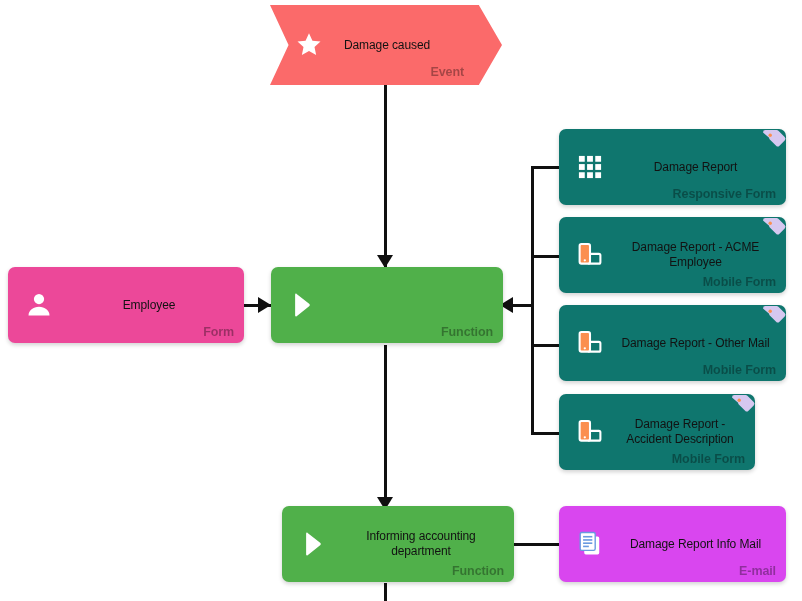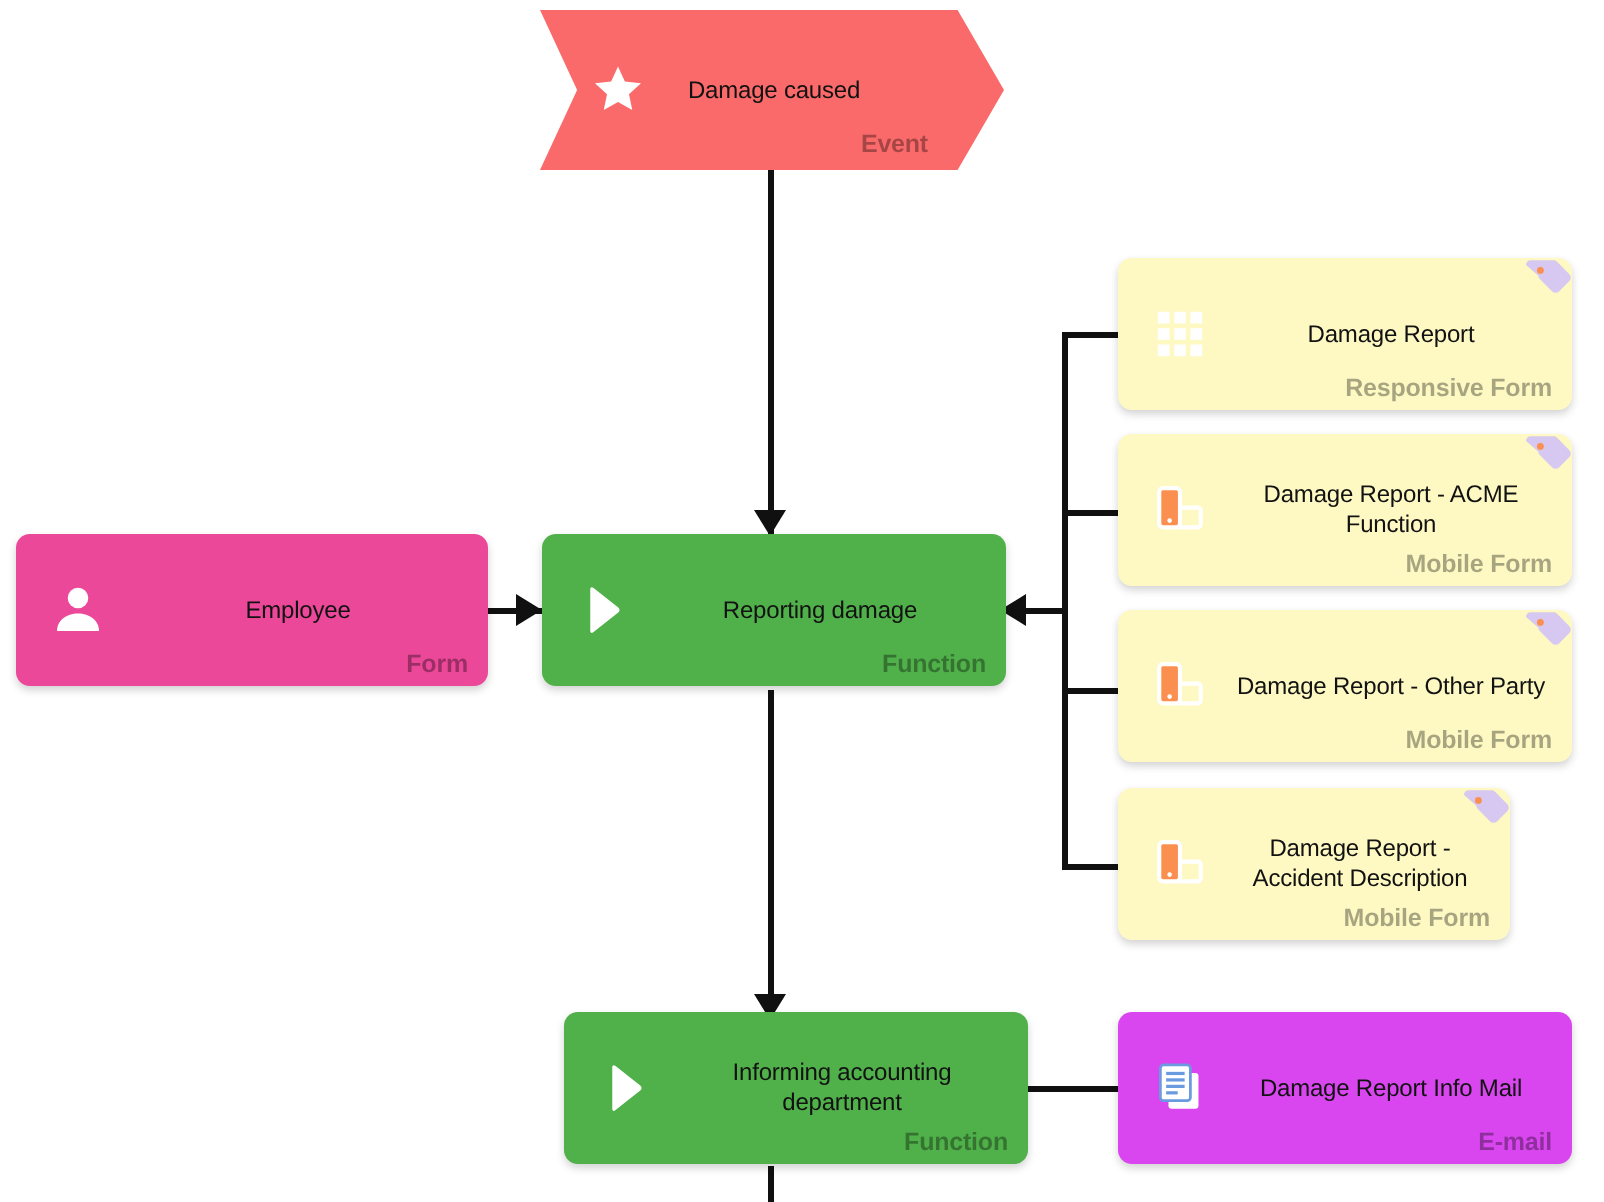--- a/index.html
+++ b/index.html
@@ -89,21 +89,21 @@
   }
   .event-node .node-type {
     right: 38px;
     bottom: 6px;
   }
   .event-node .node-icon { left: 22px; }
 
   
   .c-green  { background: #50b04a; }
   .c-yellow { background: #ec4899; }
-  .c-orange { background: #fef9c3; }
+  .c-orange { background: #0f766e; }
   .c-blue   { background: #d946ef; }
 
   
   .tag-badge {
     position: absolute;
     top: -5px;
     right: -7px;
     width: 34px;
     height: 34px;
     pointer-events: none;
@@ -190,21 +190,20 @@
     </div>
   </div>
 
   <div class="node c-green" style="left:271px; top:267px; width:232px; height:76px;">
     <div class="node-inner">
       <span class="node-icon">
         <svg width="30" height="30" viewBox="0 0 24 24">
           <path fill="#ffffff" d="M6.5 3.8c0-.9.5-1.2 1.2-.7l10 7.9c.7.55.7 1.45 0 2l-10 7.9c-.7.55-1.2.2-1.2-.7z"></path>
         </svg>
       </span>
-      <span class="node-title">Reporting damage</span>
       <span class="node-type">Function</span>
     </div>
   </div>
 
   <div class="node c-orange" style="left:559px; top:129px; width:227px; height:76px;">
     <div class="node-inner">
       <span class="tag-badge">
         <svg width="34" height="34" viewBox="0 0 34 34">
           <g transform="rotate(45 17 17)">
             <path fill="#d6c8f0" d="M4 8.5a2.4 2.4 0 0 1 2.4-2.4h11.3c.64 0 1.25.25 1.7.7l6.3 6.3a2.4 2.4 0 0 1 0 3.4l-5.2 5.2a2.4 2.4 0 0 1-3.4 0l-6.3-6.3a2.4 2.4 0 0 1-.7-1.7z" transform="rotate(-45 17 17)"></path>
@@ -240,21 +239,21 @@
           </g>
         </svg>
       </span>
       <span class="node-icon">
         <svg width="30" height="30" viewBox="0 0 26 26">
           <rect x="11.5" y="12" width="10.5" height="8.5" rx="1.3" fill="none" stroke="#ffffff" stroke-width="1.8"></rect>
           <rect x="4" y="3.5" width="9" height="17" rx="1.6" fill="#fb8f4f" stroke="#ffffff" stroke-width="1.8"></rect>
           <circle cx="8.5" cy="17.6" r="1" fill="#ffffff"></circle>
         </svg>
       </span>
-      <span class="node-title">Damage Report - ACME Function</span>
+      <span class="node-title">Damage Report - ACME Employee</span>
       <span class="node-type">Mobile Form</span>
     </div>
   </div>
 
   <div class="node c-orange" style="left:559px; top:305px; width:227px; height:76px;">
     <div class="node-inner">
       <span class="tag-badge">
         <svg width="34" height="34" viewBox="0 0 34 34">
           <g transform="rotate(45 17 17)">
             <path fill="#d6c8f0" d="M4 8.5a2.4 2.4 0 0 1 2.4-2.4h11.3c.64 0 1.25.25 1.7.7l6.3 6.3a2.4 2.4 0 0 1 0 3.4l-5.2 5.2a2.4 2.4 0 0 1-3.4 0l-6.3-6.3a2.4 2.4 0 0 1-.7-1.7z" transform="rotate(-45 17 17)"></path>
@@ -262,21 +261,21 @@
           </g>
         </svg>
       </span>
       <span class="node-icon">
         <svg width="30" height="30" viewBox="0 0 26 26">
           <rect x="11.5" y="12" width="10.5" height="8.5" rx="1.3" fill="none" stroke="#ffffff" stroke-width="1.8"></rect>
           <rect x="4" y="3.5" width="9" height="17" rx="1.6" fill="#fb8f4f" stroke="#ffffff" stroke-width="1.8"></rect>
           <circle cx="8.5" cy="17.6" r="1" fill="#ffffff"></circle>
         </svg>
       </span>
-      <span class="node-title">Damage Report - Other Party</span>
+      <span class="node-title">Damage Report - Other Mail</span>
       <span class="node-type">Mobile Form</span>
     </div>
   </div>
 
   <div class="node c-orange" style="left:559px; top:394px; width:196px; height:76px;">
     <div class="node-inner">
       <span class="tag-badge">
         <svg width="34" height="34" viewBox="0 0 34 34">
           <g transform="rotate(45 17 17)">
             <path fill="#d6c8f0" d="M4 8.5a2.4 2.4 0 0 1 2.4-2.4h11.3c.64 0 1.25.25 1.7.7l6.3 6.3a2.4 2.4 0 0 1 0 3.4l-5.2 5.2a2.4 2.4 0 0 1-3.4 0l-6.3-6.3a2.4 2.4 0 0 1-.7-1.7z" transform="rotate(-45 17 17)"></path>

